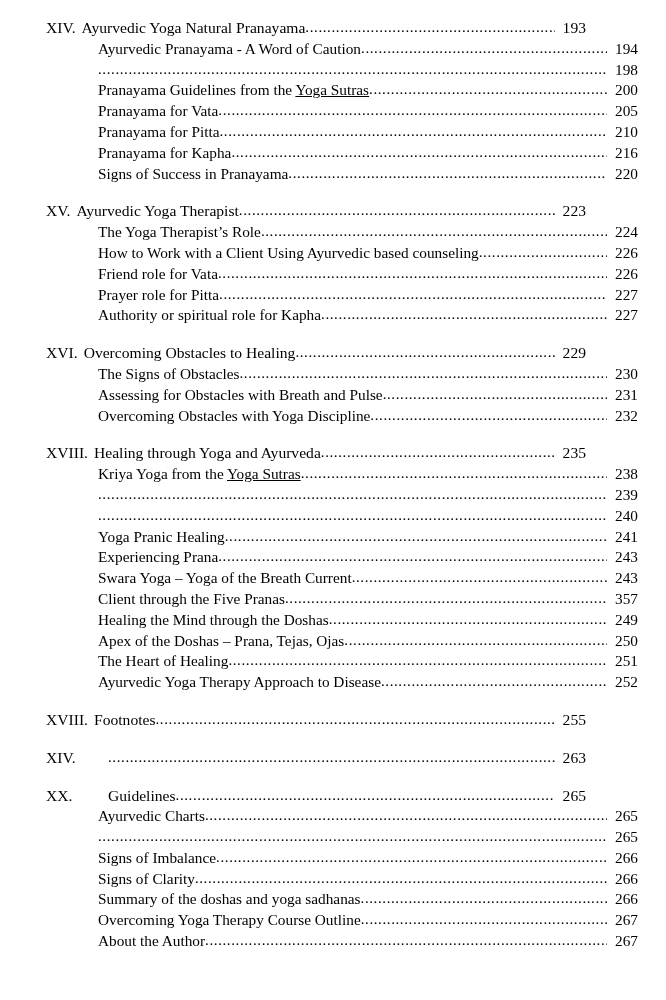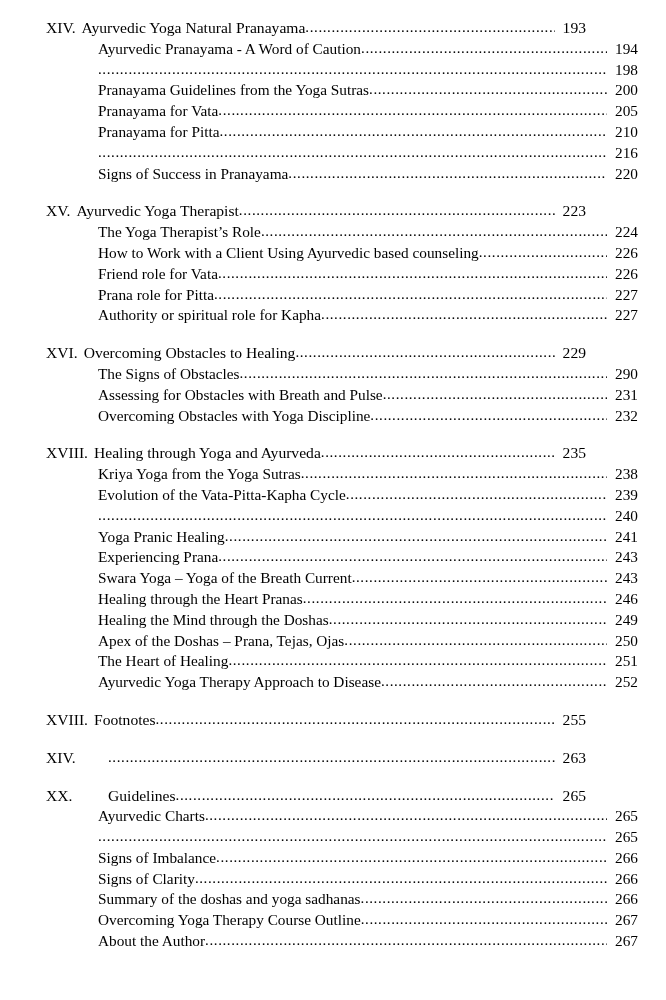--- a/index.html
+++ b/index.html
@@ -47,20 +47,21 @@
   .entry.level1.wide .num {
     flex: 0 0 56px;
   }
   .entry.level2 {
     padding-left: 52px;
   }
   .title {
     flex: 0 0 auto;
   }
   .title .underline {
+    text-decoration: underline;
   }
   .dots {
     flex: 1 1 auto;
     overflow: hidden;
     white-space: nowrap;
     letter-spacing: 0.6px;
     font-size: 15px;
     margin: 0 0px 0 0;
     transform: translateY(-1px);
   }
@@ -110,20 +111,21 @@
           <span class="gap"></span>
           <span class="page-num">205</span>
         </div>
         <div class="entry level2">
           <span class="title"><span>Pranayama for Pitta</span></span>
           <span class="dots">...........................................................................................................................................</span>
           <span class="gap"></span>
           <span class="page-num">210</span>
         </div>
         <div class="entry level2">
+          <span class="title"><span>Pranayama for Kapha</span></span>
           <span class="dots">...........................................................................................................................................</span>
           <span class="gap"></span>
           <span class="page-num">216</span>
         </div>
         <div class="entry level2">
           <span class="title"><span>Signs of Success in Pranayama</span></span>
           <span class="dots">...........................................................................................................................................</span>
           <span class="gap"></span>
           <span class="page-num">220</span>
         </div>
@@ -148,21 +150,21 @@
           <span class="gap"></span>
           <span class="page-num">226</span>
         </div>
         <div class="entry level2">
           <span class="title"><span>Friend role for Vata</span></span>
           <span class="dots">...........................................................................................................................................</span>
           <span class="gap"></span>
           <span class="page-num">226</span>
         </div>
         <div class="entry level2">
-          <span class="title"><span>Prana role for Pitta</span> </span>
+          <span class="title"><span>Prayer role for Pitta</span> </span>
           <span class="dots">...........................................................................................................................................</span>
           <span class="gap"></span>
           <span class="page-num">227</span>
         </div>
         <div class="entry level2">
           <span class="title"><span>Authority or spiritual role for Kapha</span></span>
           <span class="dots">...........................................................................................................................................</span>
           <span class="gap"></span>
           <span class="page-num">227</span>
         </div>
@@ -172,21 +174,21 @@
           <span class="num">XVI.</span>
           <span class="title"><span>Overcoming Obstacles to Healing</span></span>
           <span class="dots">...........................................................................................................................................</span>
           <span class="gap"></span>
           <span class="page-num">229</span>
         </div>
         <div class="entry level2">
           <span class="title"><span>The Signs of Obstacles</span></span>
           <span class="dots">...........................................................................................................................................</span>
           <span class="gap"></span>
-          <span class="page-num">290</span>
+          <span class="page-num">230</span>
         </div>
         <div class="entry level2">
           <span class="title"><span>Assessing for Obstacles with Breath and Pulse</span></span>
           <span class="dots">...........................................................................................................................................</span>
           <span class="gap"></span>
           <span class="page-num">231</span>
         </div>
         <div class="entry level2">
           <span class="title"><span>Overcoming Obstacles with Yoga Discipline</span></span>
           <span class="dots">...........................................................................................................................................</span>
@@ -202,21 +204,20 @@
           <span class="gap"></span>
           <span class="page-num">235</span>
         </div>
         <div class="entry level2">
           <span class="title"><span>Kriya Yoga from the </span><span class="underline">Yoga Sutras</span></span>
           <span class="dots">...........................................................................................................................................</span>
           <span class="gap"></span>
           <span class="page-num">238</span>
         </div>
         <div class="entry level2">
-          <span class="title"><span>Evolution of the Vata-Pitta-Kapha Cycle</span></span>
           <span class="dots">...........................................................................................................................................</span>
           <span class="gap"></span>
           <span class="page-num">239</span>
         </div>
         <div class="entry level2">
           <span class="dots">...........................................................................................................................................</span>
           <span class="gap"></span>
           <span class="page-num">240</span>
         </div>
         <div class="entry level2">
@@ -231,24 +232,24 @@
           <span class="gap"></span>
           <span class="page-num">243</span>
         </div>
         <div class="entry level2">
           <span class="title"><span>Swara Yoga – Yoga of the Breath Current</span></span>
           <span class="dots">...........................................................................................................................................</span>
           <span class="gap"></span>
           <span class="page-num">243</span>
         </div>
         <div class="entry level2">
-          <span class="title"><span>Healing through the Heart Pranas</span></span>
-          <span class="dots">...........................................................................................................................................</span>
-          <span class="gap"></span>
-          <span class="page-num">246</span>
+          <span class="title"><span>Client through the Five Pranas</span></span>
+          <span class="dots">...........................................................................................................................................</span>
+          <span class="gap"></span>
+          <span class="page-num">357</span>
         </div>
         <div class="entry level2">
           <span class="title"><span>Healing the Mind through the Doshas</span></span>
           <span class="dots">...........................................................................................................................................</span>
           <span class="gap"></span>
           <span class="page-num">249</span>
         </div>
         <div class="entry level2">
           <span class="title"><span>Apex of the Doshas – Prana, Tejas, Ojas</span></span>
           <span class="dots">...........................................................................................................................................</span>

